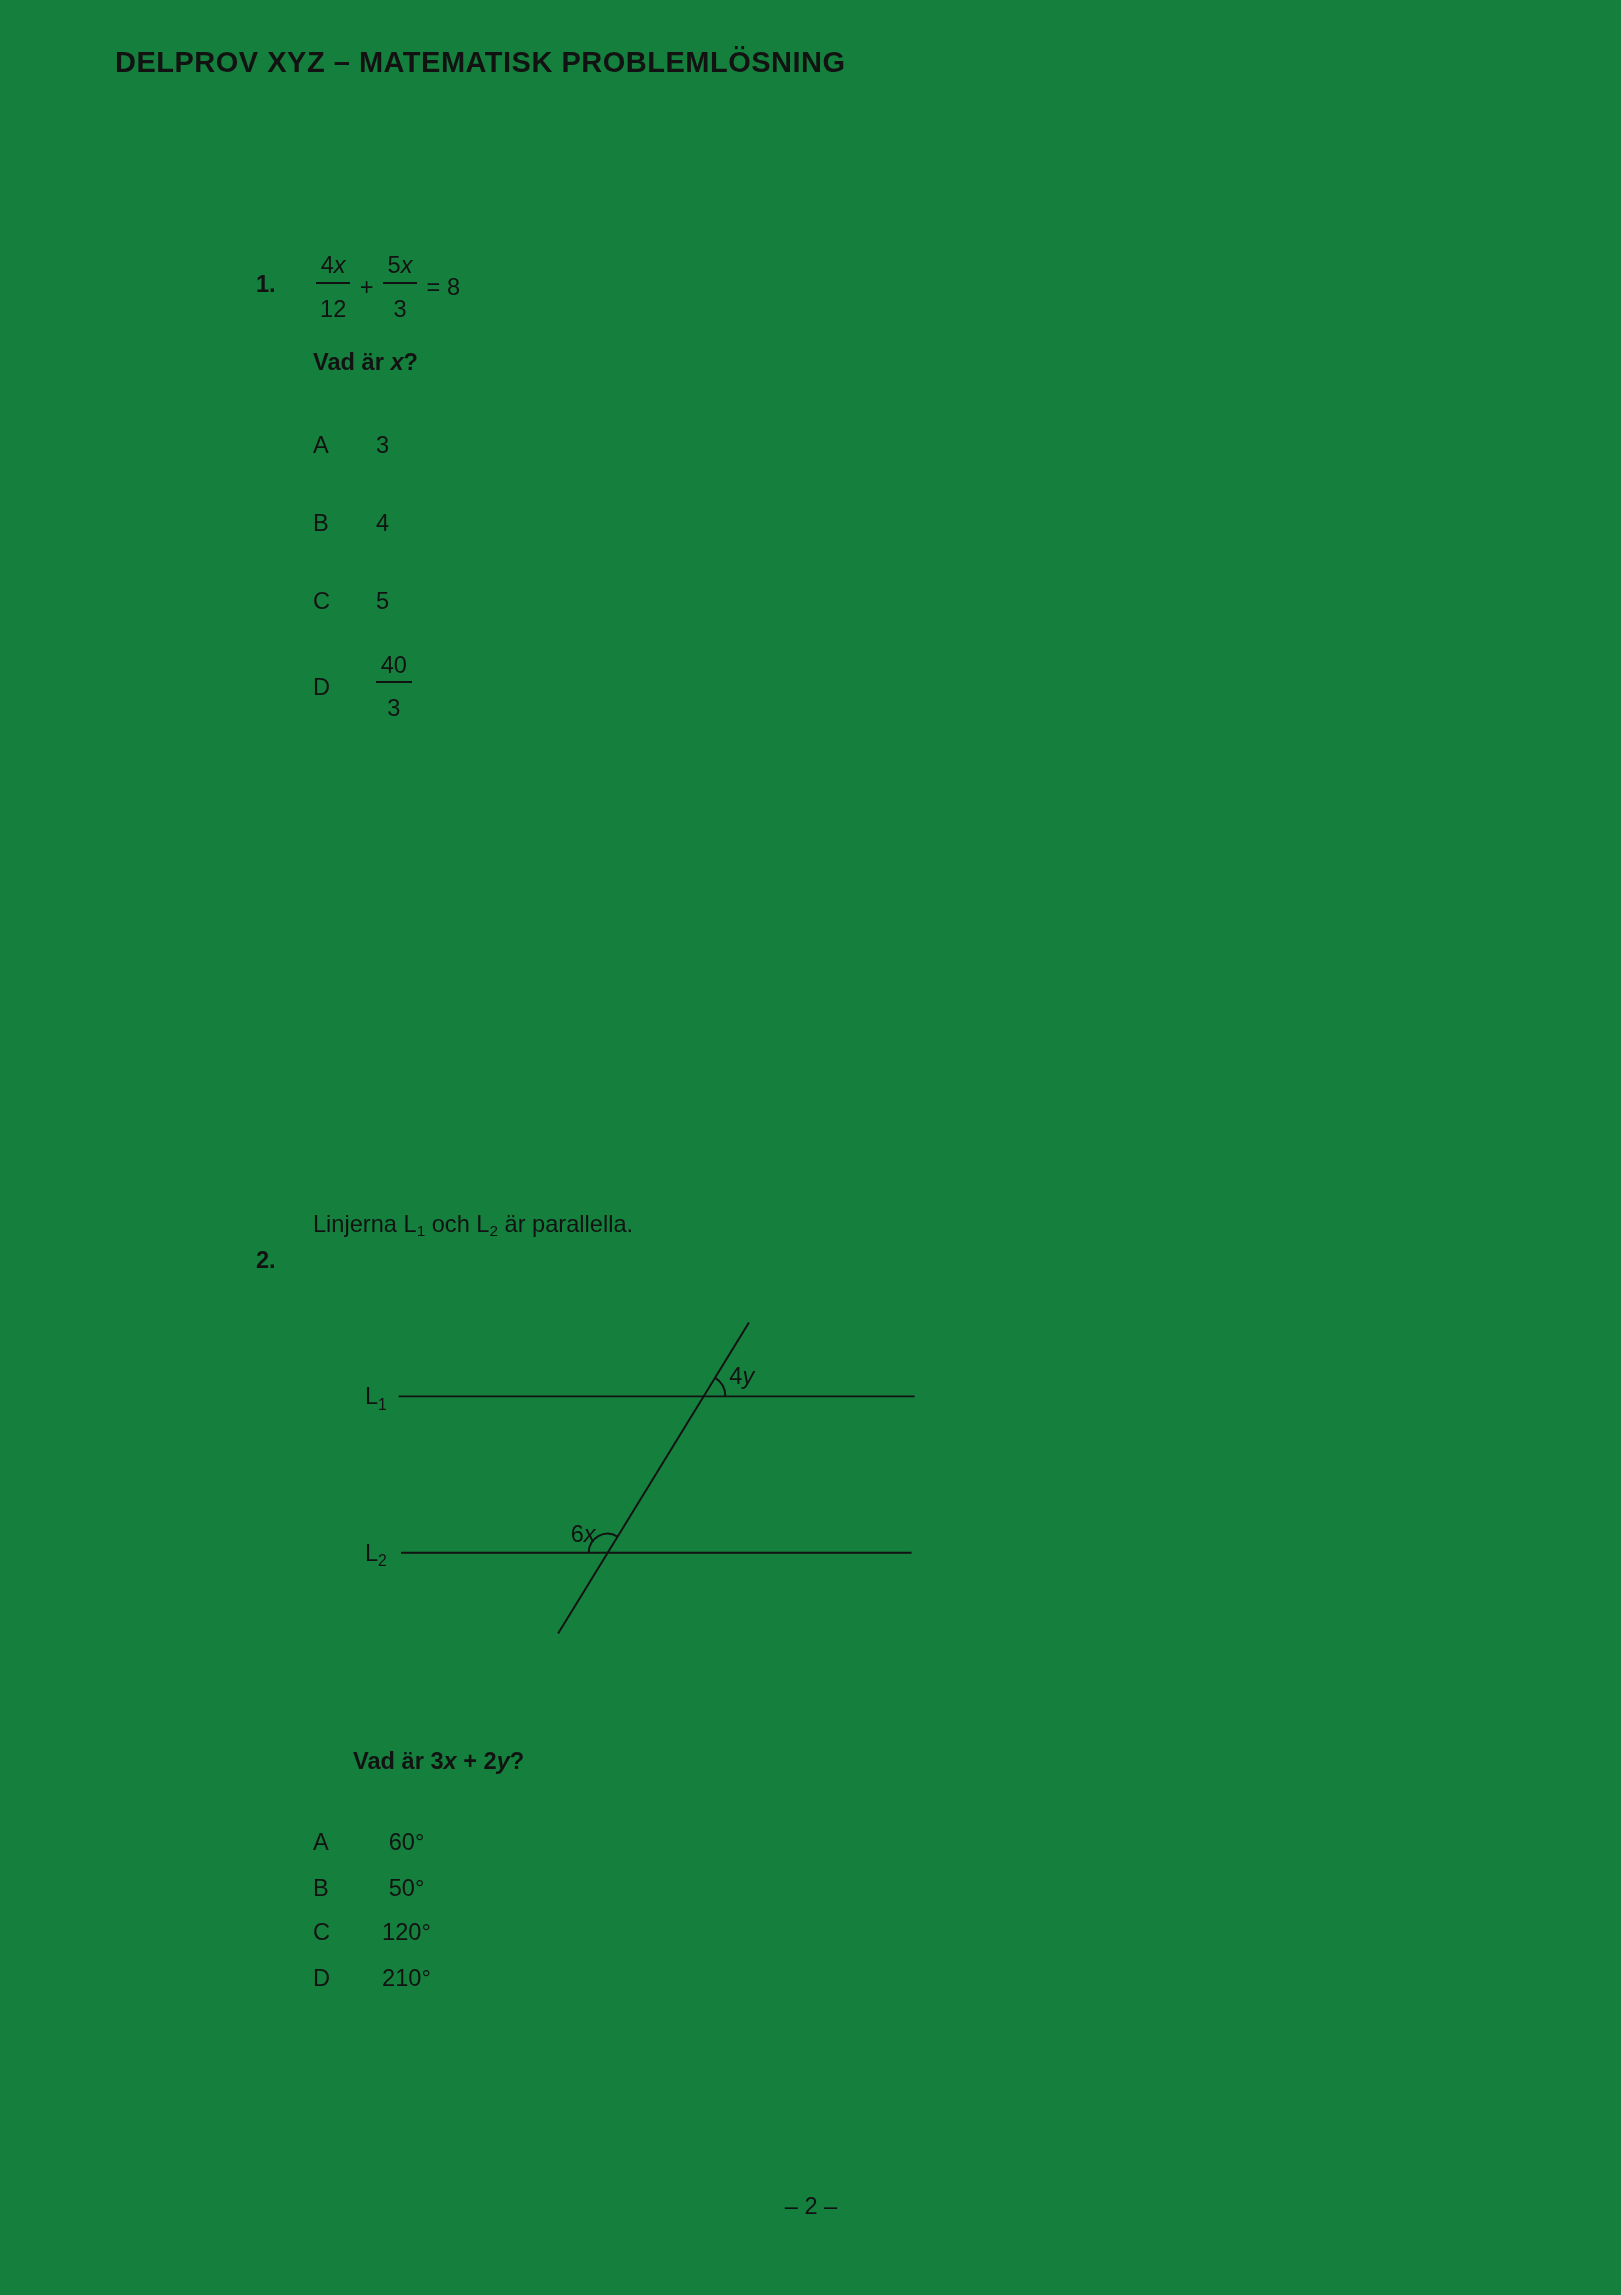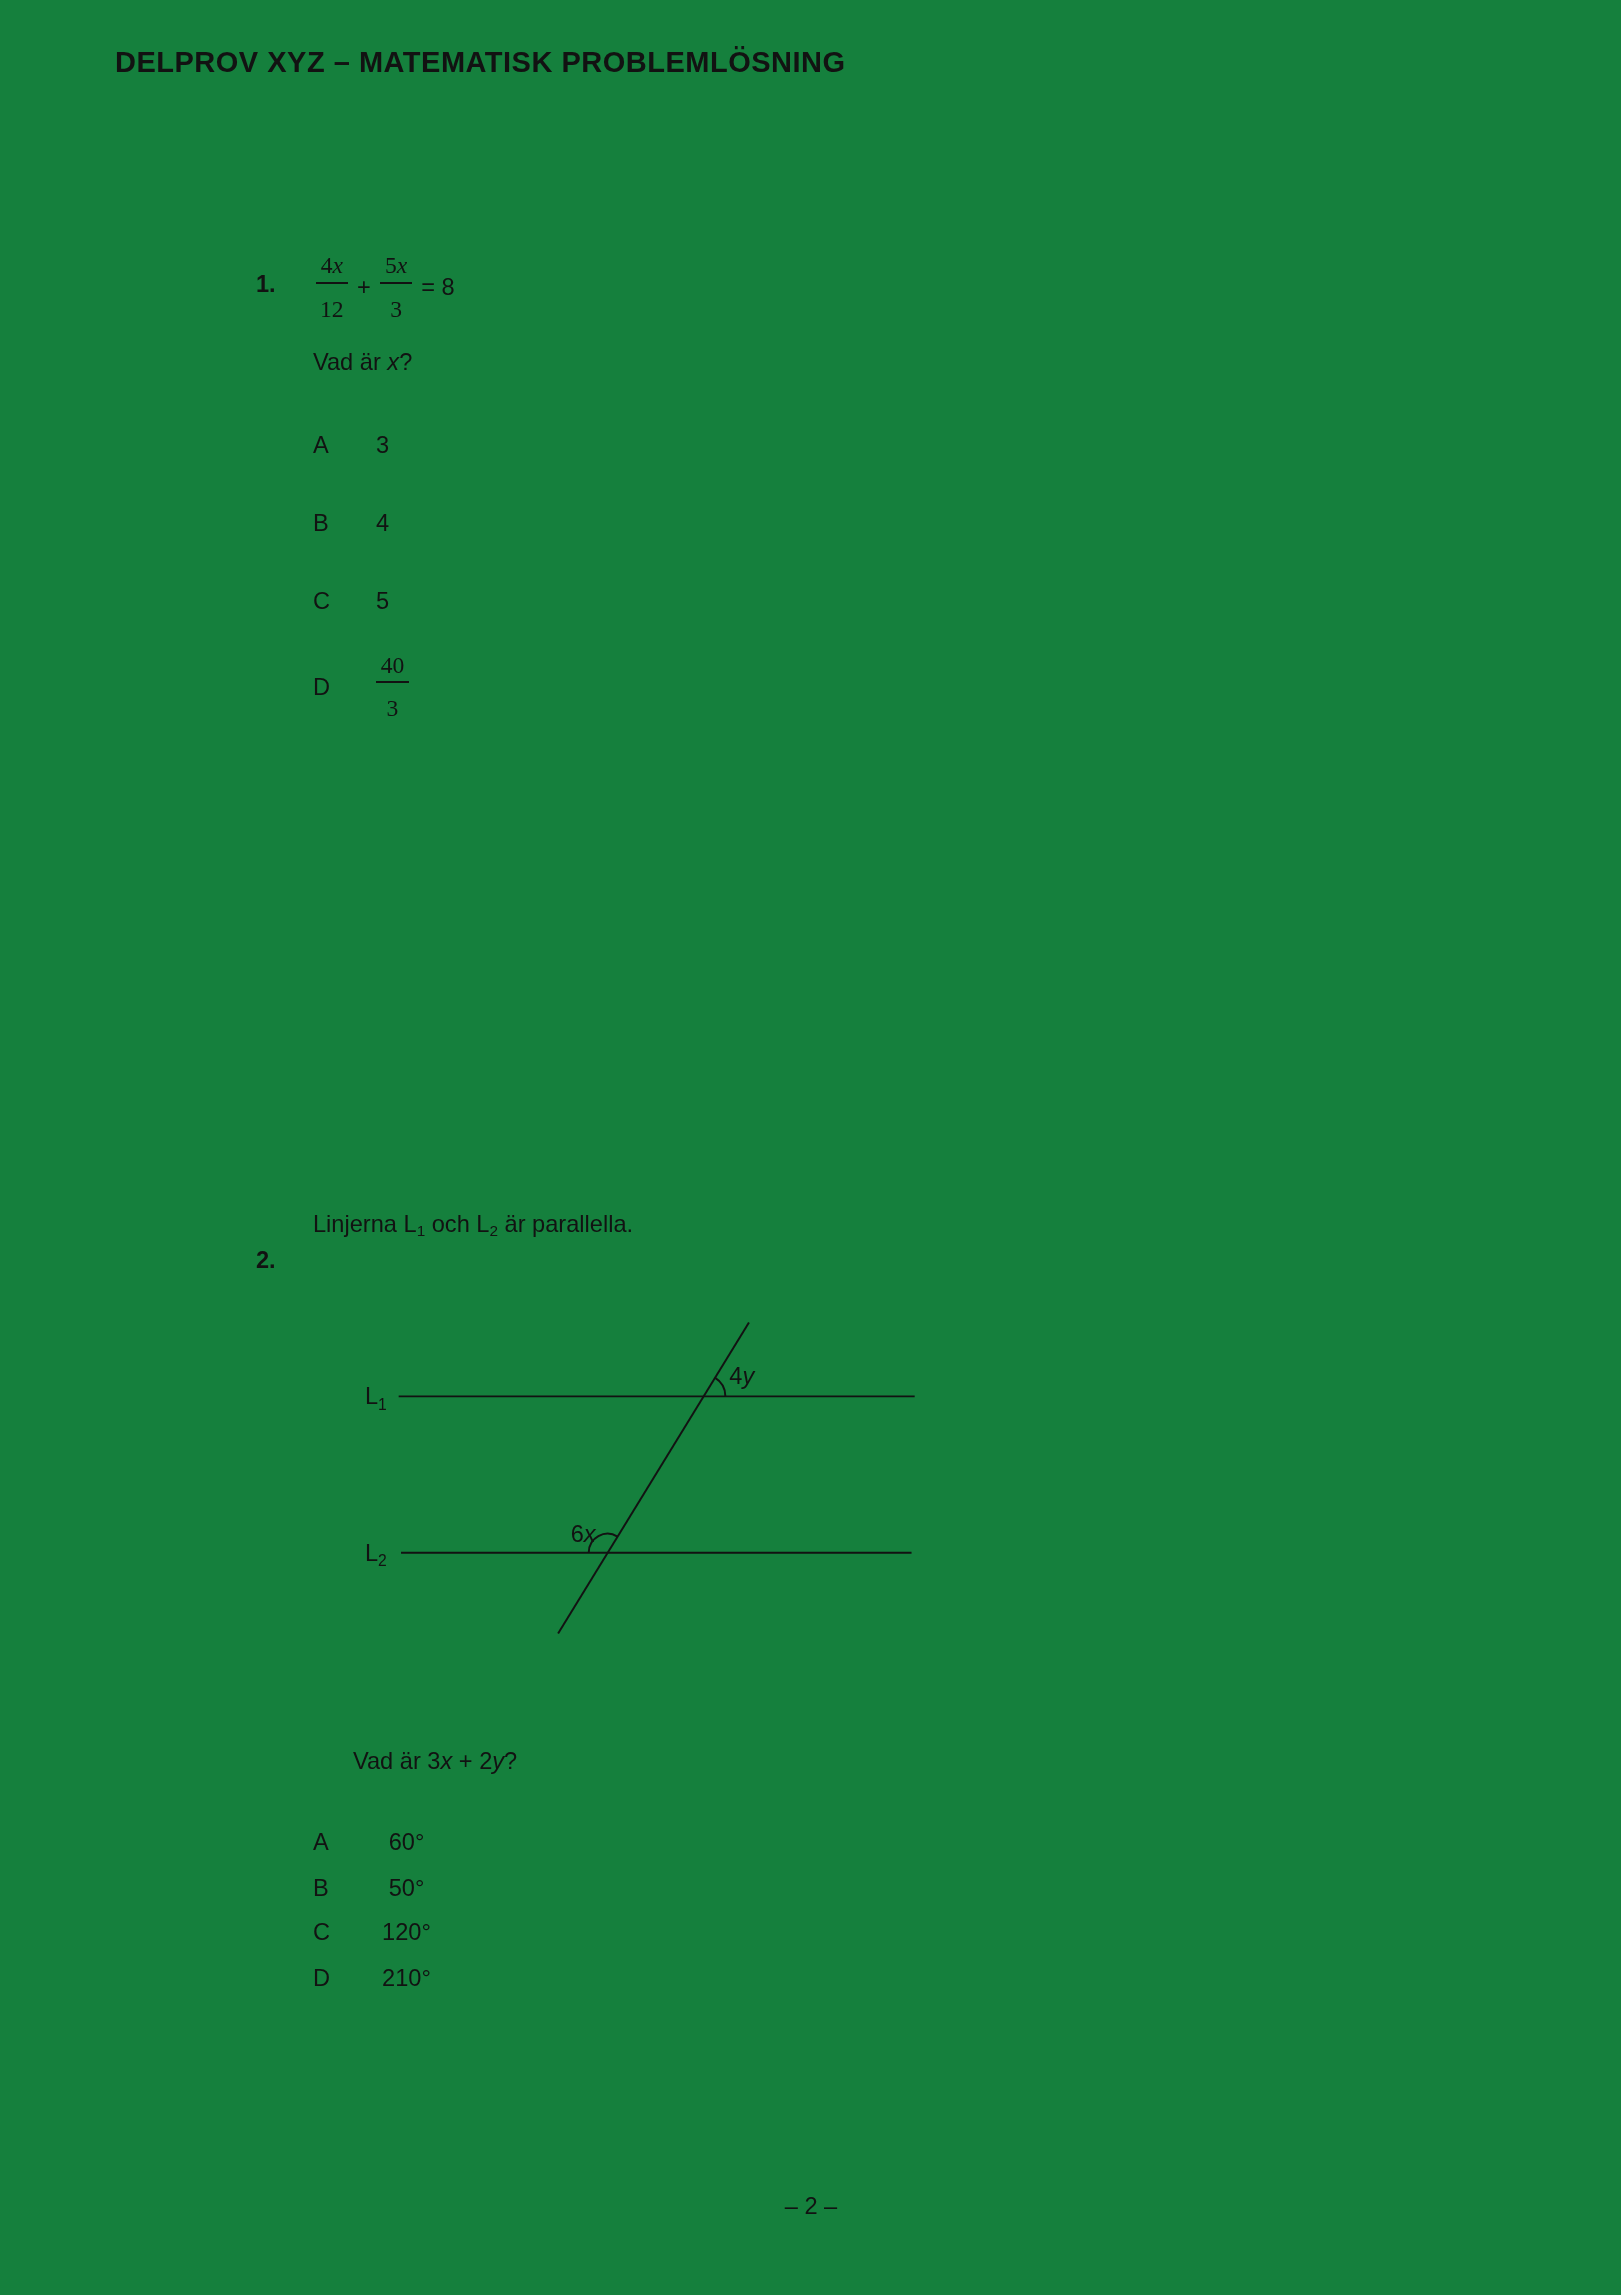--- a/index.html
+++ b/index.html
@@ -17,36 +17,35 @@
   }
   .abs { position:absolute; }
   .title {
     font-size:29px;
     font-weight:700;
     letter-spacing:0.5px;
     white-space:nowrap;
   }
   .q-number { font-size:23.6px; font-weight:700; }
   .body-text { font-size:23.6px; }
-  .prompt { font-size:23.6px; font-weight:400; }
+  .prompt { font-size:23.6px; font-weight:700; }
   .it { font-style:italic; }
   .sub { font-size:0.65em; position:relative; top:0.28em; }
 
   .equation {
     display:flex;
     align-items:center;
     gap:9.4px;
     font-size:23.6px;
   }
   .frac {
     display:inline-block;
     text-align:center;
     vertical-align:middle;
     line-height:1.15;
-    font-family:Liberation Serif, serif;
   }
   .frac .num {
     display:block;
     padding:0 4.7px 2.4px 4.7px;
     border-bottom:2px solid #121212;
   }
   .frac .den {
     display:block;
     padding-top:12px;
   }

